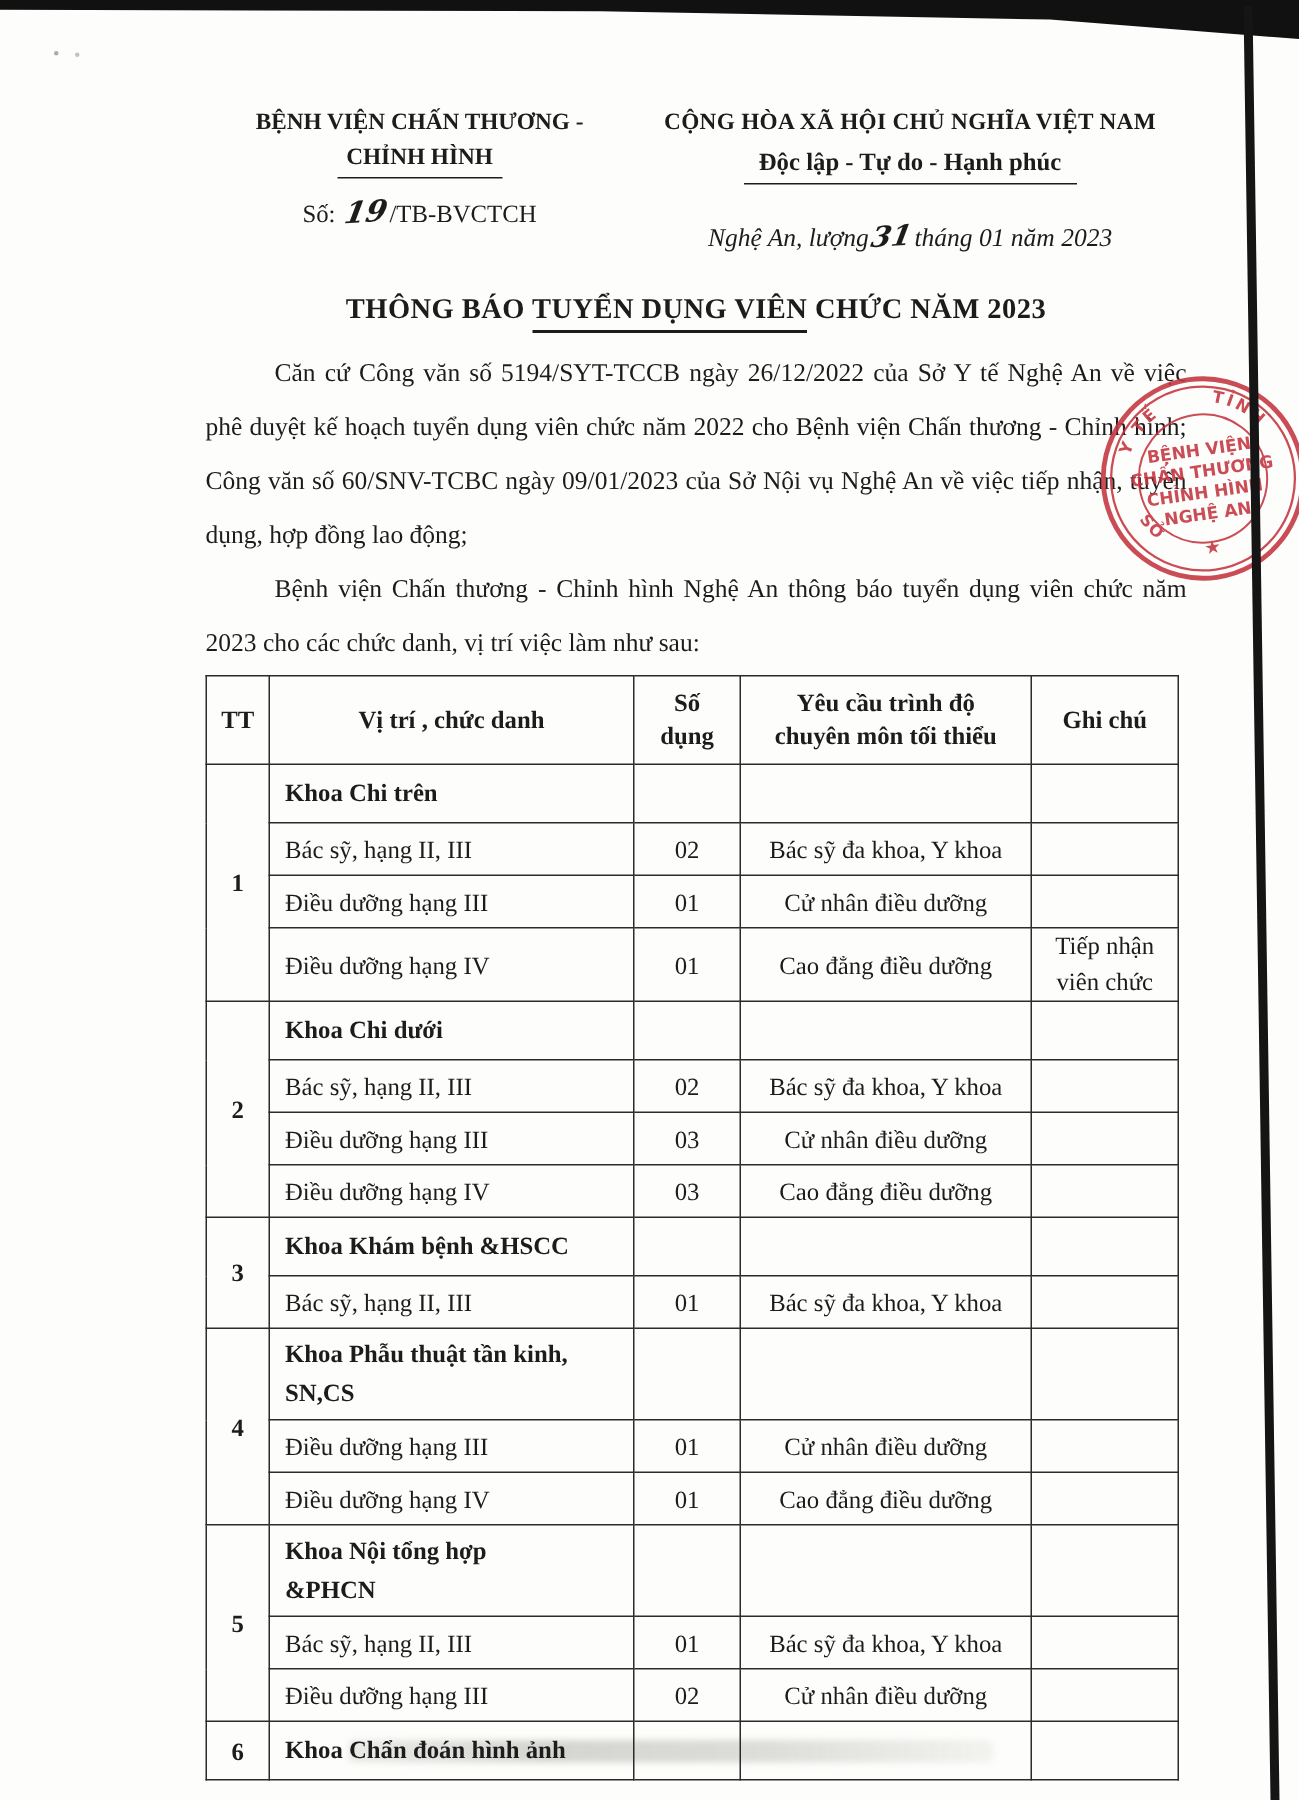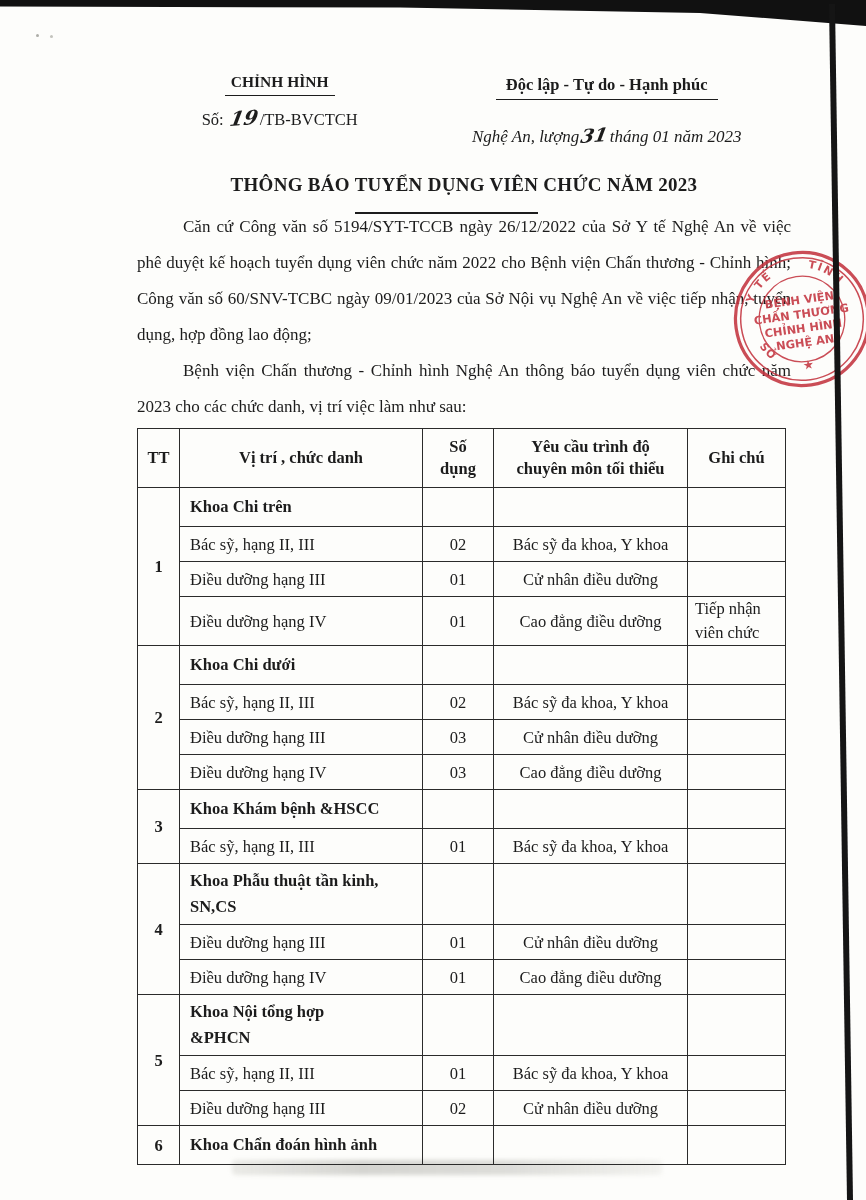--- a/index.html
+++ b/index.html
@@ -33,39 +33,39 @@
   .doc-no{margin-top:11px;font-size:16.5px;text-align:center;}
   .hand{display:inline-block;font-style:italic;font-family:"DejaVu Serif",serif;
     font-size:20px;font-weight:600;transform:skewX(-14deg) rotate(-4deg);margin:0 2px;}
   .nat-title{font-size:15.5px;font-weight:700;letter-spacing:.2px;}
   .nat-motto{margin-top:3px;font-size:16.5px;font-weight:700;}
   .nat-motto .u-short{padding:0 10px 3px 10px;}
   .dateline{margin-top:24px;font-size:17px;font-style:italic;}
   .dateline .hand{font-size:19px;}
 
   .doc-title{margin-top:26px;text-align:center;font-size:19px;font-weight:700;letter-spacing:.3px;}
-  .doc-title .u-mid{border-bottom:2px solid #1c1c1c;padding-bottom:17px;}
+  .doc-title .u-mid{border-bottom:2px solid #1c1c1c;padding-bottom:3px;}
 
   .para{margin:13px 0 0 0;font-size:17px;line-height:36px;text-align:justify;text-indent:46px;}
   .para.second{margin-top:0;}
   .list-head{margin:2px 0 6px 46px;font-size:17px;font-weight:700;}
 
   table.rec{border-collapse:collapse;margin-top:3px;width:648px;table-layout:fixed;
     font-size:16.5px;}
   table.rec,td,th{border:1.6px solid #2b2b2b;}
   td,th{border-width:1.2px;vertical-align:middle;}
   th{font-weight:700;white-space:pre-line;line-height:22px;height:54px;padding:2px 3px;}
   td{height:30px;padding:2px 3px;line-height:21px;}
   col.c-tt{width:42px;} col.c-pos{width:243px;} col.c-qty{width:71px;}
   col.c-req{width:194px;} col.c-note{width:98px;}
   td.tt{text-align:center;font-weight:700;font-size:16.5px;}
   td.pos{text-align:left;padding-left:10px;}
   td.pos.section{font-weight:700;white-space:pre-line;line-height:26px;padding-top:4px;padding-bottom:4px;}
   td.qty,td.req{text-align:center;}
-  td.note{text-align:left;padding:0 7px;line-height:24px;}
+  td.note{text-align:center;padding:0 7px;line-height:24px;}
 
   
   .stamp{position:absolute;left:726px;top:243px;width:152px;height:152px;z-index:4;
     transform:rotate(-8deg);opacity:.88;}
 </style>
 </head>
 <body>
 
 <div class="page">
 
@@ -105,24 +105,26 @@
       <text x="80" y="94" text-anchor="middle" font-size="12">CHỈNH HÌNH</text>
       <text x="80" y="109" text-anchor="middle" font-size="12">NGHỆ AN</text>
       <text x="80" y="133" text-anchor="middle" font-size="13">★</text>
     </g>
   </svg>
 
   <div class="content">
 
     <div class="hdr">
       <div class="hdr-left">
+        <div class="org-name">BỆNH VIỆN CHẤN THƯƠNG -</div>
         <div class="org-name-2"><span class="u-short">CHỈNH HÌNH</span></div>
         <div class="doc-no"><span>Số:</span> <span class="hand">19</span><span>/TB-BVCTCH</span></div>
       </div>
       <div class="hdr-right">
+        <div class="nat-title">CỘNG HÒA XÃ HỘI CHỦ NGHĨA VIỆT NAM</div>
         <div class="nat-motto"><span class="u-short">Độc lập - Tự do - Hạnh phúc</span></div>
         <div class="dateline"><span>Nghệ An, lượng</span><span class="hand">31</span><span>tháng 01 năm 2023</span></div>
       </div>
     </div>
 
     <div class="doc-title"><span>THÔNG BÁO </span><span class="u-mid">TUYỂN DỤNG VIÊN</span><span> CHỨC NĂM 2023</span></div>
 
     <p class="para">Căn cứ Công văn số 5194/SYT-TCCB ngày 26/12/2022 của Sở Y tế Nghệ An về việc phê duyệt kế hoạch tuyển dụng viên chức năm 2022 cho Bệnh viện Chấn thương - Chỉnh hình; Công văn số 60/SNV-TCBC ngày 09/01/2023 của Sở Nội vụ Nghệ An về việc tiếp nhận, tuyển dụng, hợp đồng lao động;</p>
     <p class="para second">Bệnh viện Chấn thương - Chỉnh hình Nghệ An thông báo tuyển dụng viên chức năm 2023 cho các chức danh, vị trí việc làm như sau:</p>
 

